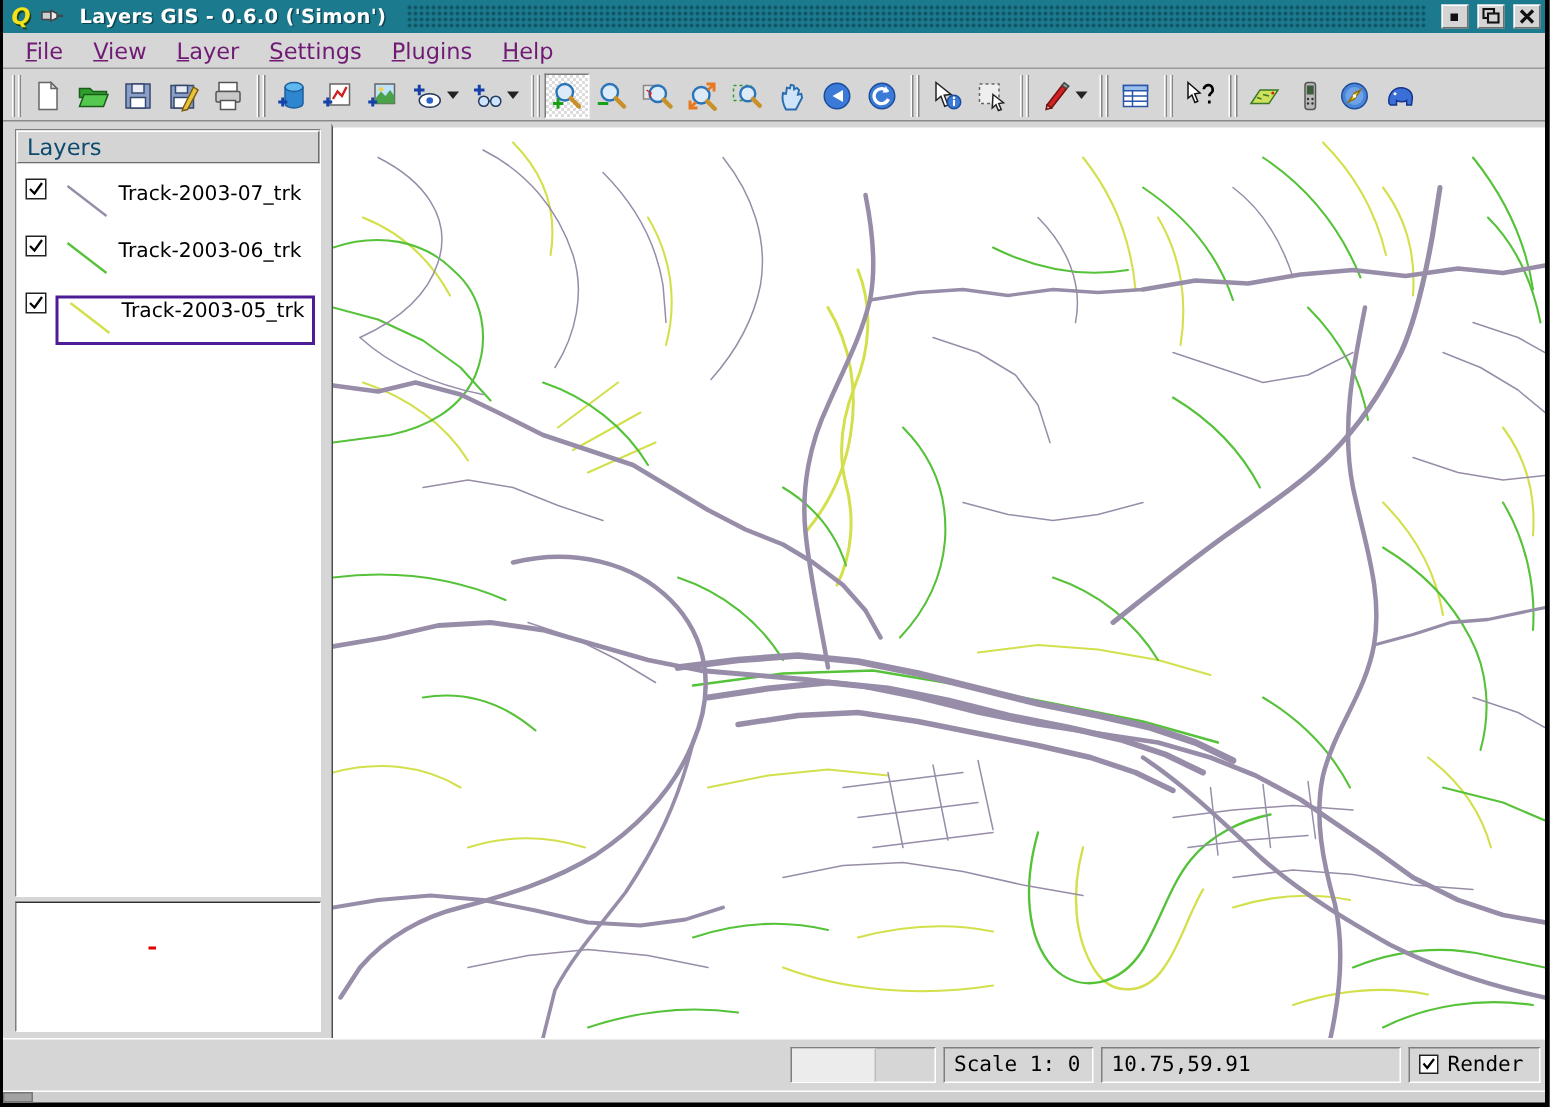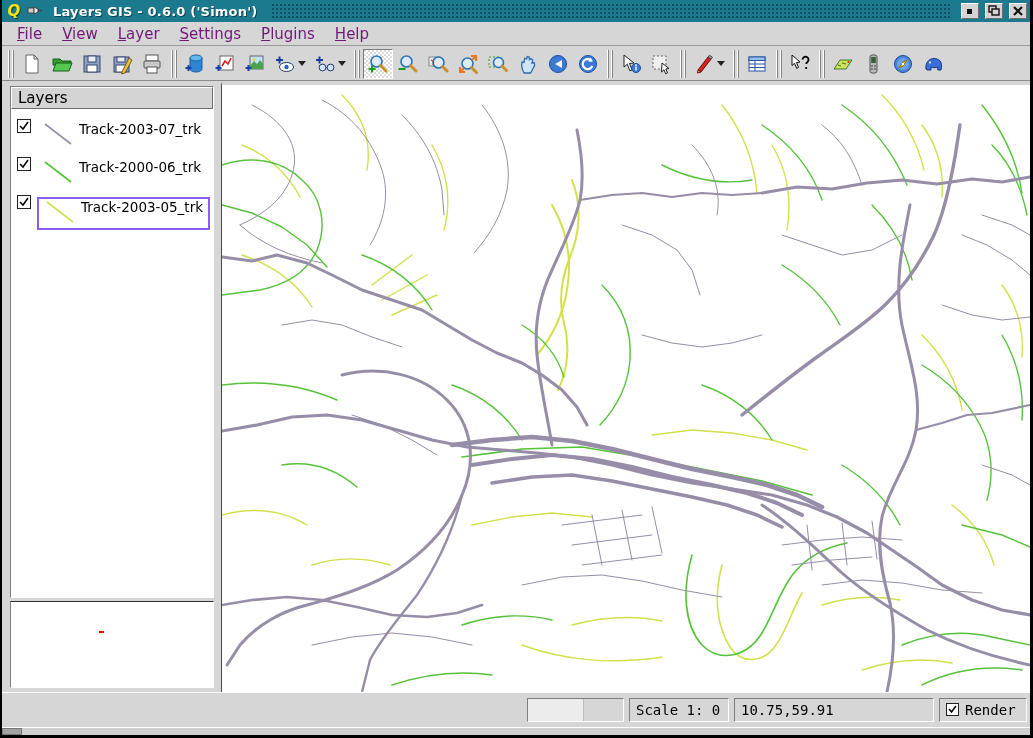--- a/index.html
+++ b/index.html
@@ -21,26 +21,26 @@
   .thandle{width:9px;height:28px;display:flex;justify-content:center;gap:2px;margin:0 2px;}
   .thandle i{width:2px;height:100%;border-left:1px solid #fdfdfd;border-right:1px solid #848484;}
   .tbtn{width:30px;height:30px;border:1px solid transparent;display:flex;align-items:center;justify-content:center;background:transparent;padding:0;}
   .tbtn.wide{width:40px;gap:2px;}
   .tbtn.pressed{border-color:#7c7c7c #fff #fff #7c7c7c;background-color:#dcdcdc;background-image:linear-gradient(45deg,#fff 25%,transparent 25%,transparent 75%,#fff 75%),linear-gradient(45deg,#fff 25%,transparent 25%,transparent 75%,#fff 75%);background-size:4px 4px;background-position:0 0,2px 2px;}
   .dd{width:0;height:0;border-left:4px solid transparent;border-right:4px solid transparent;border-top:5px solid #222;}
   
   .main{position:absolute;left:0;top:82px;width:100%;height:610px;display:flex;}
   .sidebar{width:219px;height:100%;position:relative;background:#d6d6d6;}
   .layers-panel{position:absolute;left:8px;top:4px;width:204px;height:512px;border:1px solid;border-color:#7e7e7e #fff #fff #7e7e7e;background:#fff;display:flex;flex-direction:column;}
-  .layers-header{height:22px;background:#d4d4d4;border:1px solid;border-color:#fff #6c6c6c #6c6c6c #fff;font-size:15px;padding:1px 6px;color:#000000;}
+  .layers-header{height:22px;background:#d4d4d4;border:1px solid;border-color:#fff #6c6c6c #6c6c6c #fff;font-size:15px;padding:1px 6px;color:#0c4a6e;}
   .layers-list{flex:1;background:#fff;padding-top:8px;overflow:hidden;}
   .layer-row{height:38px;position:relative;}
   .lcheck{position:absolute;left:6px;top:2px;width:14px;height:14px;background:#fff;border:1px solid #222;display:flex;align-items:center;justify-content:center;}
   .row-inner{position:absolute;left:26px;top:4px;right:3px;height:33px;display:flex;align-items:flex-start;gap:4px;padding-left:4px;background:#fff;}
-  .row-inner.selected{border:2px solid #8b5cf6;}
+  .row-inner.selected{border:2px solid #4c1d95;}
   .lsym{width:34px;height:26px;flex:none;}
   .llabel{font-size:13.5px;color:#000;white-space:nowrap;}
   .overview-panel{position:absolute;left:8px;top:519px;width:204px;height:87px;border:1px solid;border-color:#303030 #fff #fff #7e7e7e;background:#fff;}
   .extent-marker{position:absolute;left:88px;top:29px;width:5px;height:2px;}
   .canvas{flex:1;height:100%;background:#fff;border-left:1px solid #4a4a4a;border-top:3px solid #d6d6d6;position:relative;}
   .canvas svg{position:absolute;left:0;top:0;width:100%;height:100%;}
   
   .statusbar{position:absolute;left:0;top:692px;width:100%;height:34px;background:#d6d6d6;display:flex;align-items:center;font-family:"DejaVu Sans Mono","Liberation Mono",monospace;font-size:14px;border-top:1px solid #fff;}
   .sb-spacer{flex:1;}
   .sbox{height:24px;border:1px solid;border-color:#7e7e7e #fff #fff #7e7e7e;background:#d6d6d6;display:flex;align-items:center;padding:0 6px;margin-right:5px;white-space:pre;}
@@ -363,21 +363,21 @@
             <div class="layer-row">
               <span class="lcheck">
                 <svg width="12" height="12">
                     <path d="M2,6 L5,9 10,2" stroke="#000" stroke-width="1.5" fill="none"></path>
                   </svg>
               </span>
               <span class="row-inner">
                 <svg class="lsym">
                     <line x1="4" y1="3" x2="30" y2="23" stroke-width="1.6" stroke="#56c23a"></line>
                   </svg>
-                <span class="llabel">Track-2000-06_trk</span>
+                <span class="llabel">Track-2003-06_trk</span>
               </span>
             </div>
 
             <div class="layer-row">
               <span class="lcheck">
                 <svg width="12" height="12">
                     <path d="M2,6 L5,9 10,2" stroke="#000" stroke-width="1.5" fill="none"></path>
                   </svg>
               </span>
               <span class="row-inner selected">

